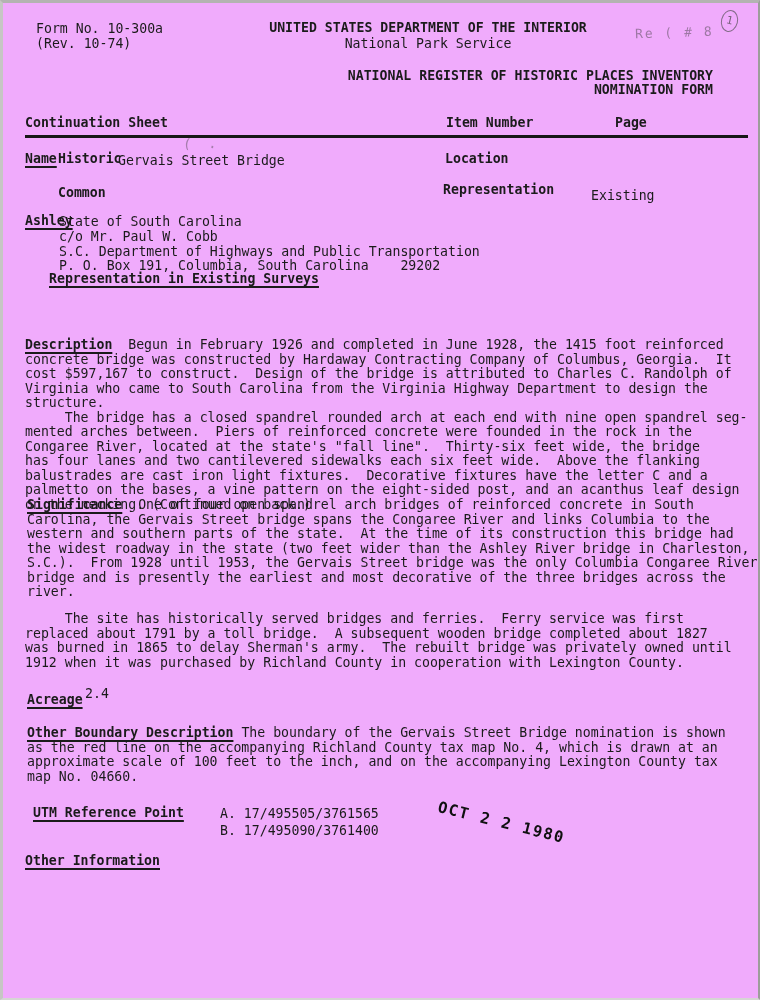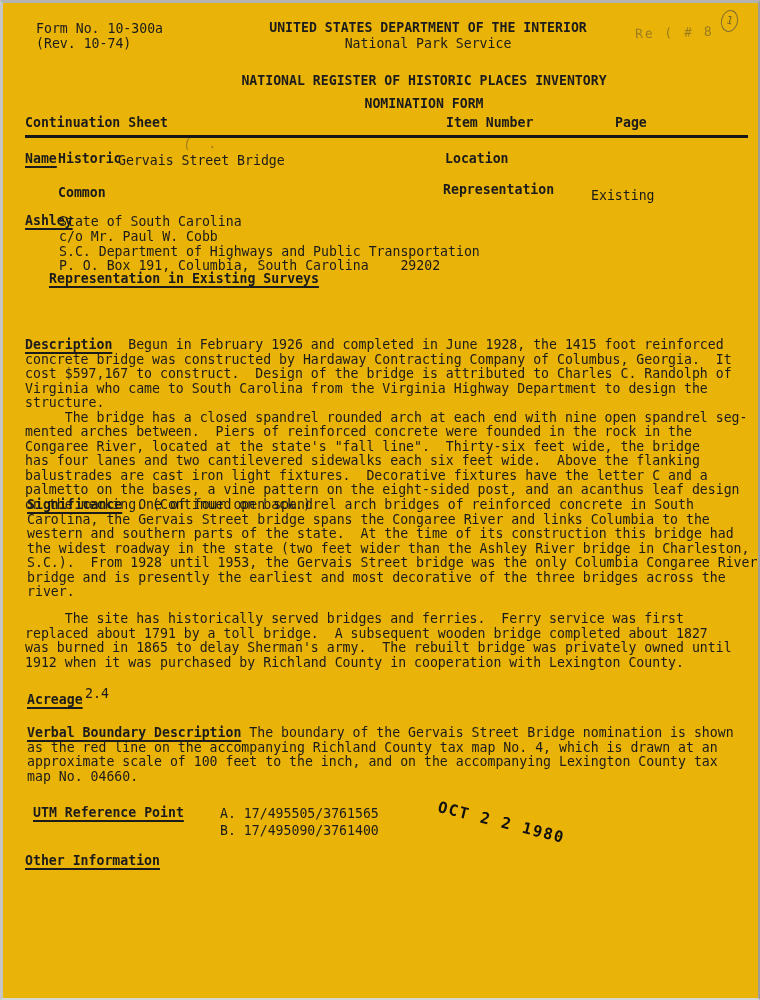--- a/index.html
+++ b/index.html
@@ -1,19 +1,19 @@
 <!DOCTYPE html>
 <html><head>
 <meta charset="utf-8">
 <style>
   html,body{margin:0;padding:0;}
   body{width:760px;height:1000px;position:relative;background:#efefed;}
   .page{
     position:absolute;left:0;top:0;width:760px;height:1000px;
-    background:#eab308;
+    background:#f0abfc;
     box-sizing:border-box;
     border-top:3px solid #b3b3b1;
     border-left:3px solid #c6c6c4;
     border-right:2px solid #9d9d9b;
     border-bottom:2px solid #d6d6d4;
     font-family:"DejaVu Sans Mono","Liberation Mono",monospace;
     font-size:13.2px;line-height:14.5px;color:#1b1b1b;
     overflow:hidden;
   }
   .t{position:absolute;white-space:pre;}
@@ -42,21 +42,21 @@
 <span>(Rev. 10-74)</span></div>
 
   <div class="t center" style="left:145px;top:17px;width:560px;line-height:16px;"><span class="b">UNITED STATES DEPARTMENT OF THE INTERIOR</span>
 <span>National Park Service</span></div>
 
   <div class="t hand" style="left:632px;top:23px;font-size:13px;letter-spacing:2px;transform:rotate(-2deg);">Re ( # 8</div>
   <div class="circle-num" style="left:718px;top:7px;">
       <span>1</span>
     </div>
 
-  <div class="t center b" style="left:141px;top:66px;width:560px;line-height:23px;"><span>NATIONAL REGISTER OF HISTORIC PLACES INVENTORY</span>
+  <div class="t center b" style="left:150px;top:66px;width:560px;line-height:14px;text-align:right;"><span>NATIONAL REGISTER OF HISTORIC PLACES INVENTORY</span>
 <span>NOMINATION FORM</span></div>
 
   <div class="t b" style="left:22px;top:113px;">Continuation Sheet</div>
   <div class="t b" style="left:443px;top:113px;">Item Number</div>
   <div class="t b" style="left:612px;top:113px;">Page</div>
   <div class="rule" style="left:22px;top:132px;width:723px;height:3px;"></div>
   <div class="t hand" style="left:180px;top:135px;font-size:14px;transform:rotate(8deg);opacity:.4;">(  ·</div>
 
   <div class="t b u" style="left:22px;top:149px;">Name</div>
   <div class="t b" style="left:55px;top:149px;">Historic</div>
@@ -95,21 +95,21 @@
 river.</span></div>
 
   <div class="t" style="left:22px;top:609px;">     The site has historically served bridges and ferries.  Ferry service was first
 replaced about 1791 by a toll bridge.  A subsequent wooden bridge completed about 1827
 was burned in 1865 to delay Sherman's army.  The rebuilt bridge was privately owned until
 1912 when it was purchased by Richland County in cooperation with Lexington County.</div>
 
   <div class="t b u" style="left:24px;top:690px;">Acreage</div>
   <div class="t" style="left:82px;top:684px;">2.4</div>
 
-  <div class="t" style="left:24px;top:723px;line-height:14.6px;"><span class="b u">Verbal Boundary Description</span><span> The boundary of the Gervais Street Bridge nomination is shown
+  <div class="t" style="left:24px;top:723px;line-height:14.6px;"><span class="b u">Other Boundary Description</span><span> The boundary of the Gervais Street Bridge nomination is shown
 as the red line on the accompanying Richland County tax map No. 4, which is drawn at an
 approximate scale of 100 feet to the inch, and on the accompanying Lexington County tax
 map No. 04660.</span></div>
 
   <div class="t b u" style="left:30px;top:803px;">UTM Reference Point</div>
   <div class="t val" style="left:217px;top:803px;line-height:16.5px;">A. 17/495505/3761565
 B. 17/495090/3761400</div>
 
   <div class="stamp" style="left:437px;top:797px;">OCT 2 2 1980</div>
 

